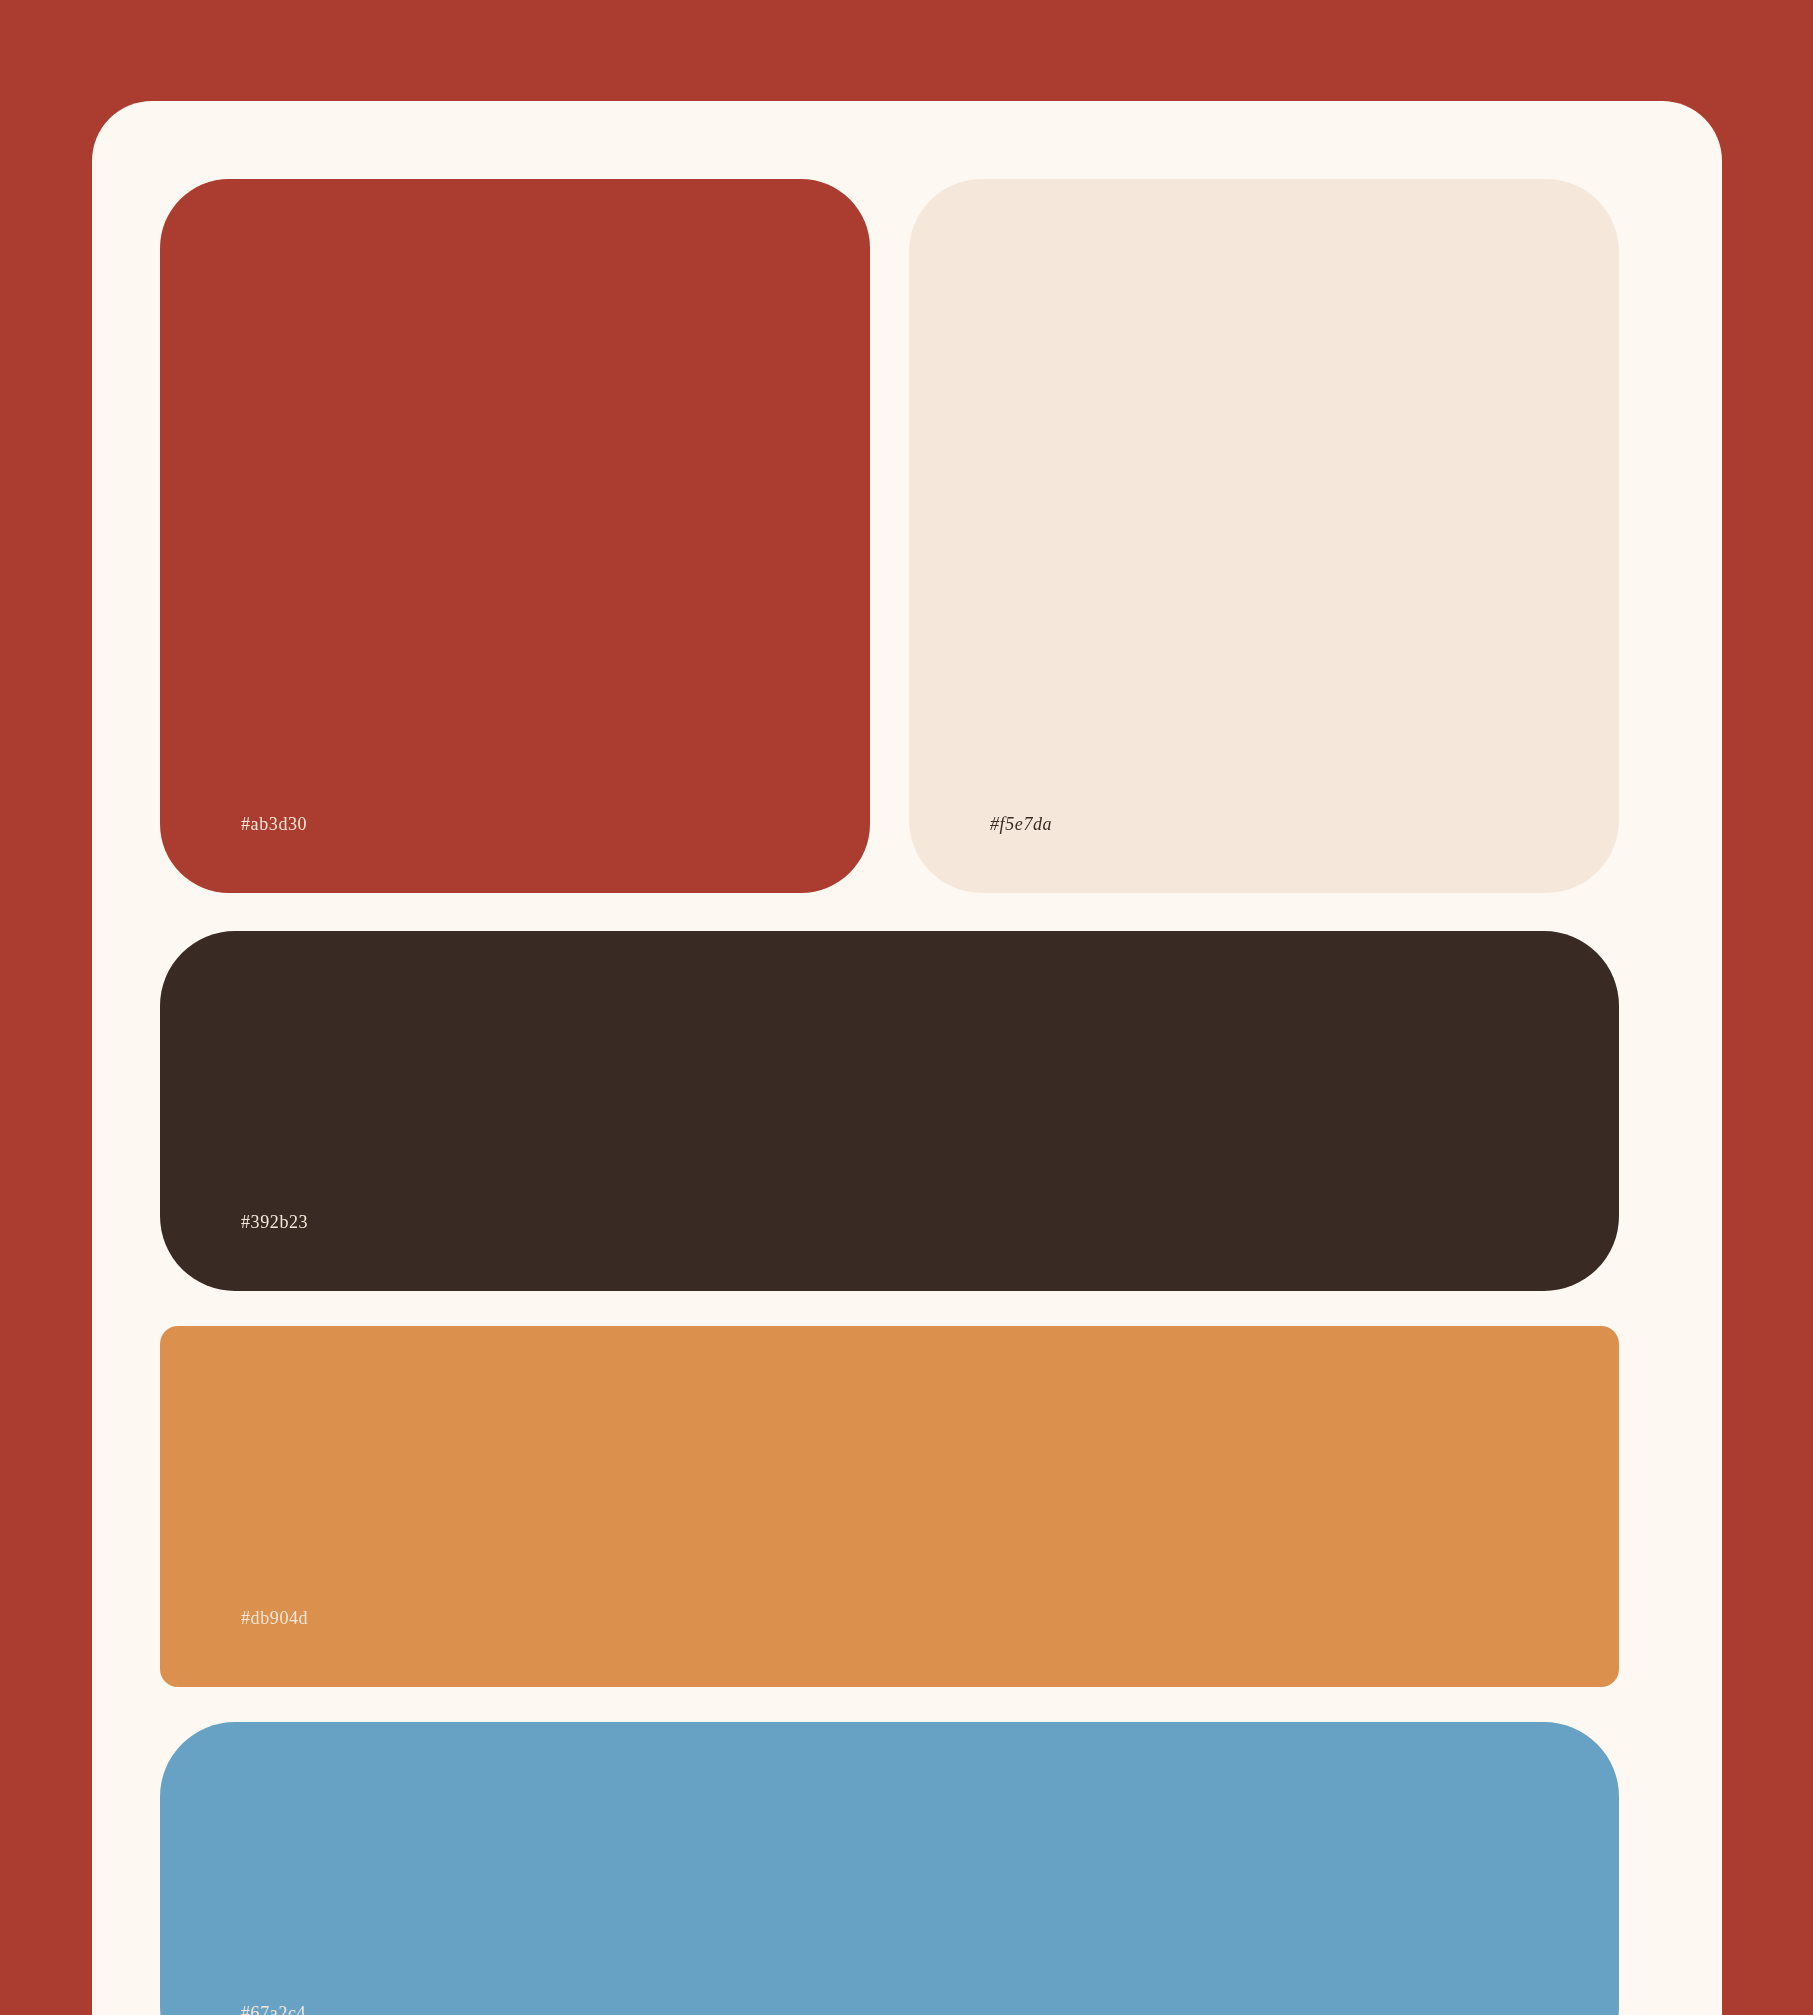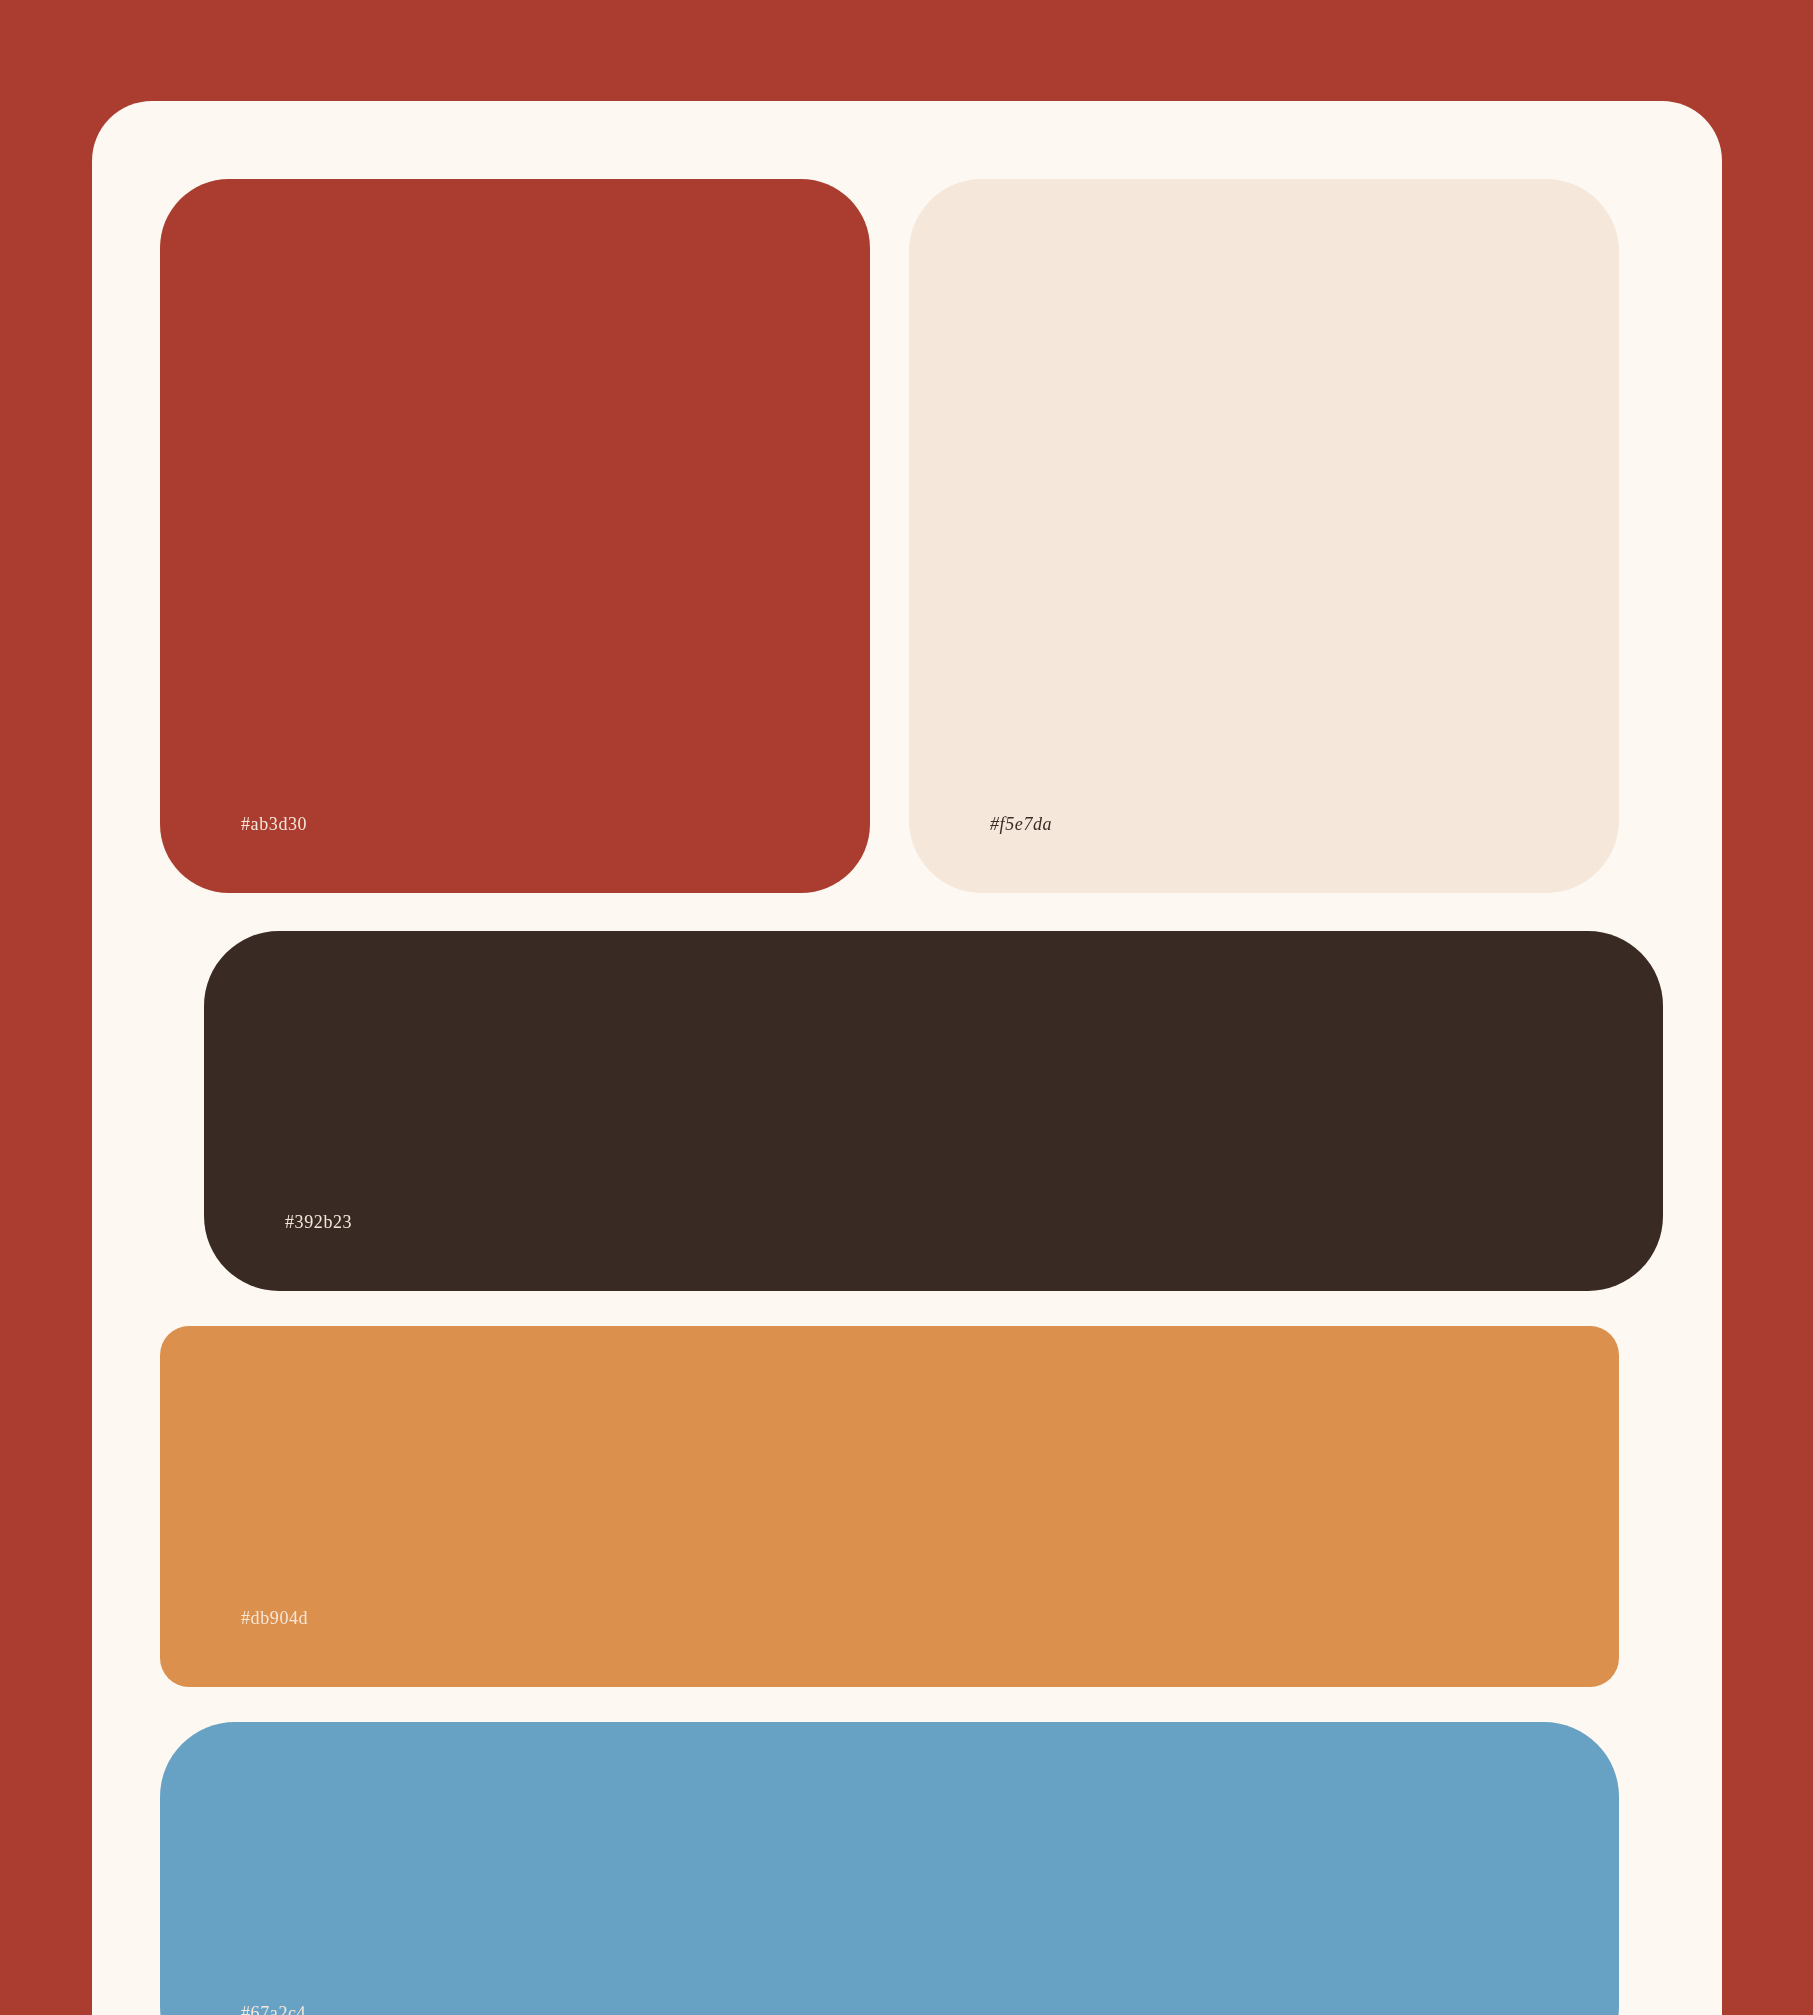--- a/index.html
+++ b/index.html
@@ -67,29 +67,28 @@
     height: 714px;
     border-radius: 73px;
   }
 
   #swatch-2 {
     left: 68px;
     top: 830px;
     width: 1459px;
     height: 360px;
     border-radius: 75px;
-    margin-left: 44px;
   }
 
   #swatch-3 {
     left: 68px;
     top: 1225px;
     width: 1459px;
     height: 361px;
-    border-radius: 29px;
+    border-radius: 18px;
     text-decoration: underline;
   }
 
   #swatch-4 {
     left: 68px;
     top: 1621px;
     width: 1459px;
     height: 360px;
     border-radius: 75px;
   }

